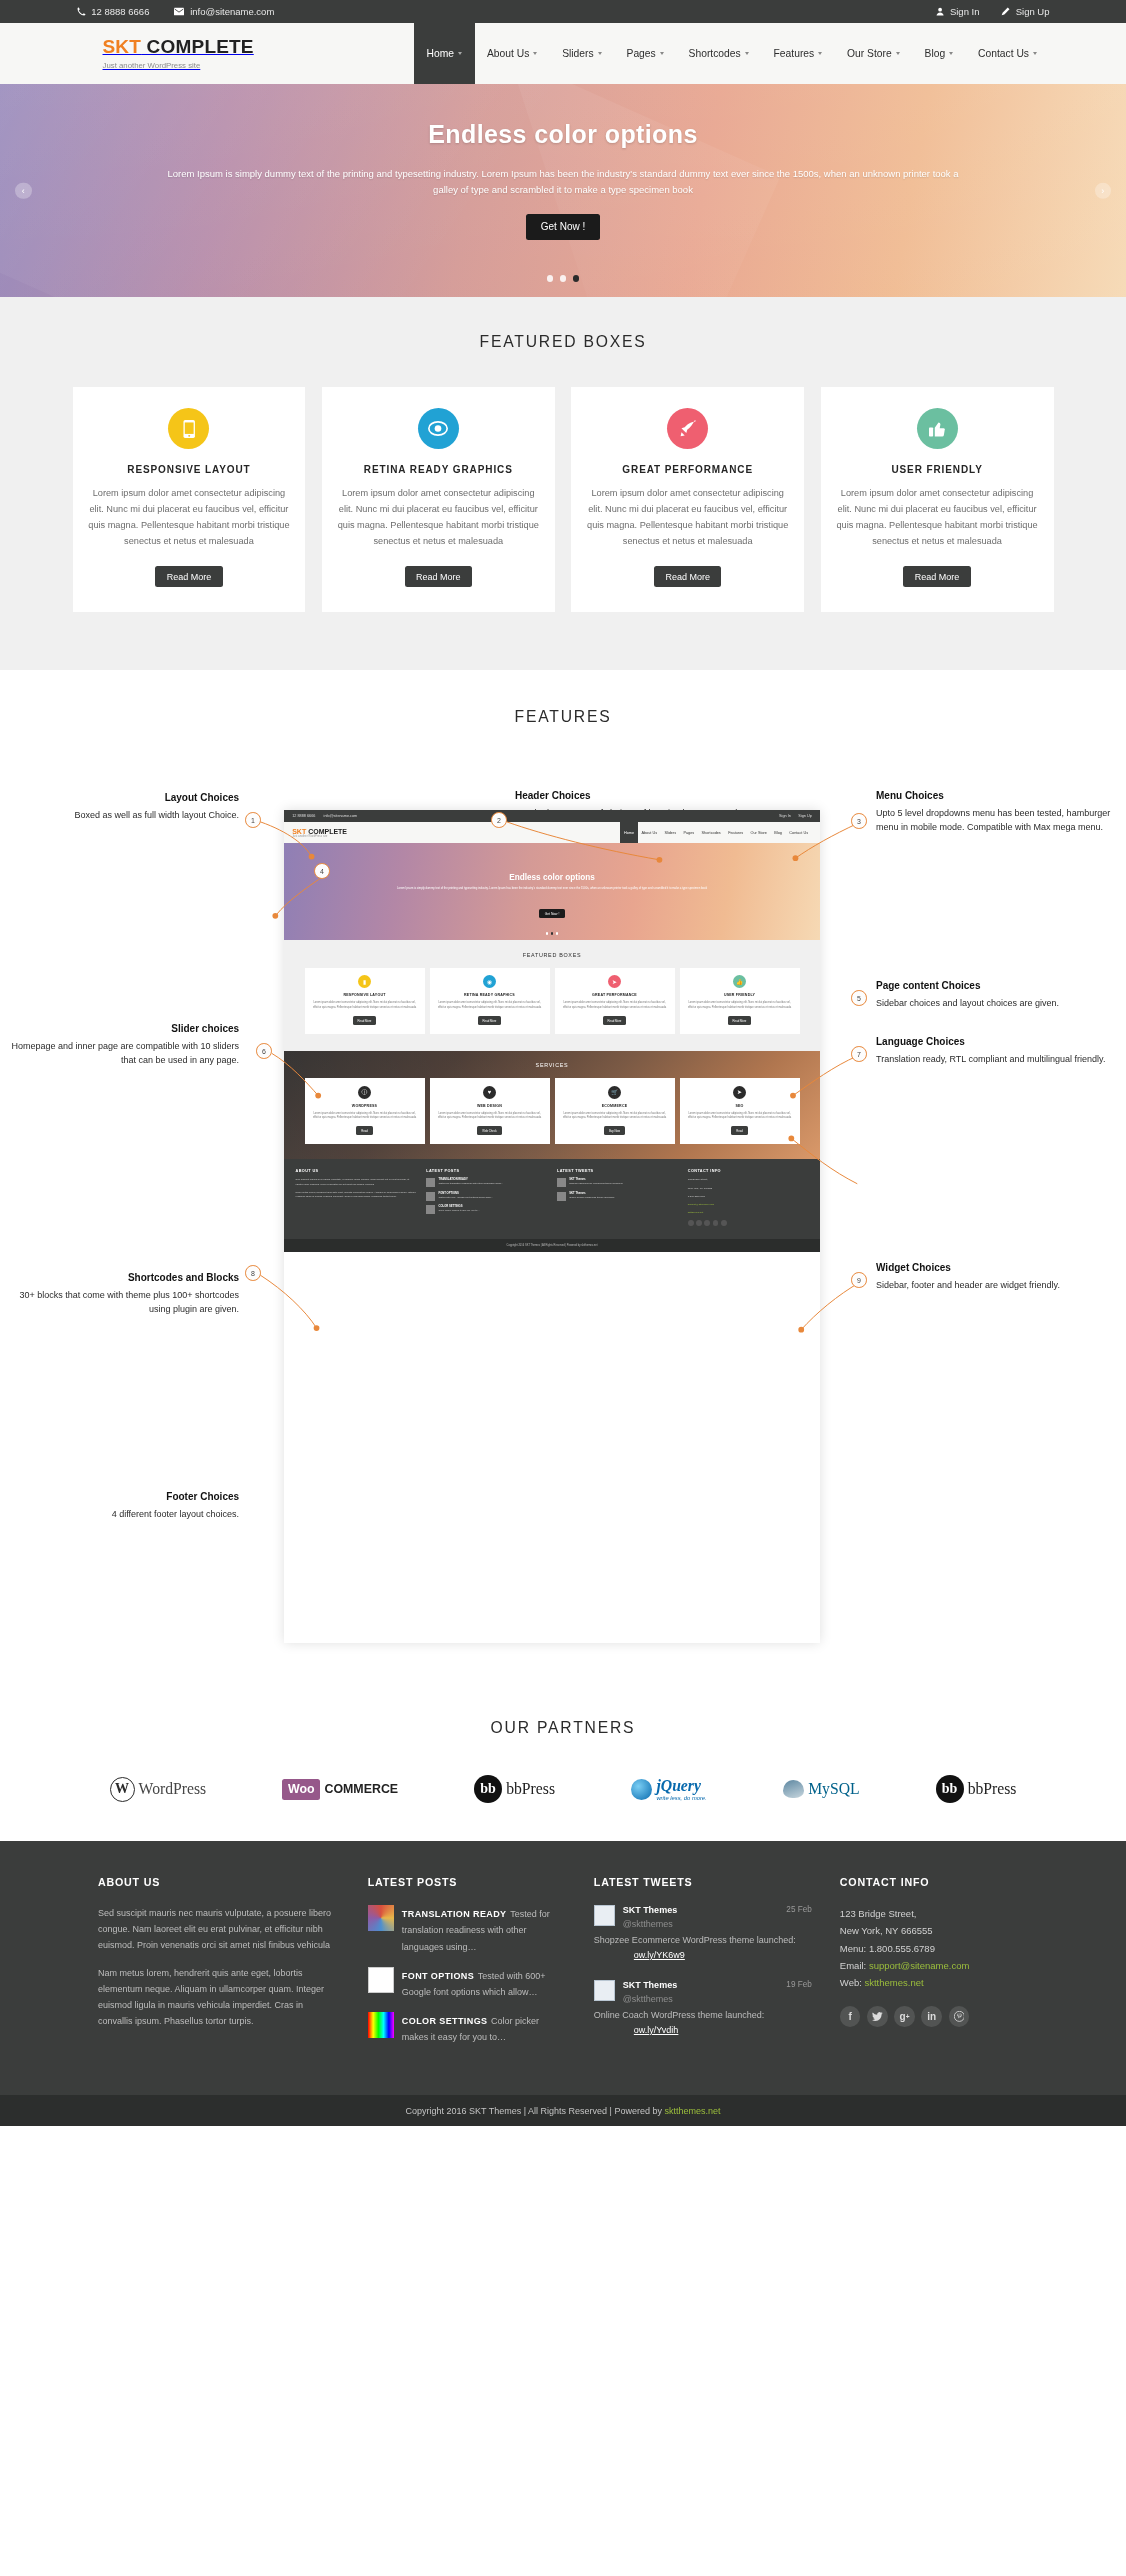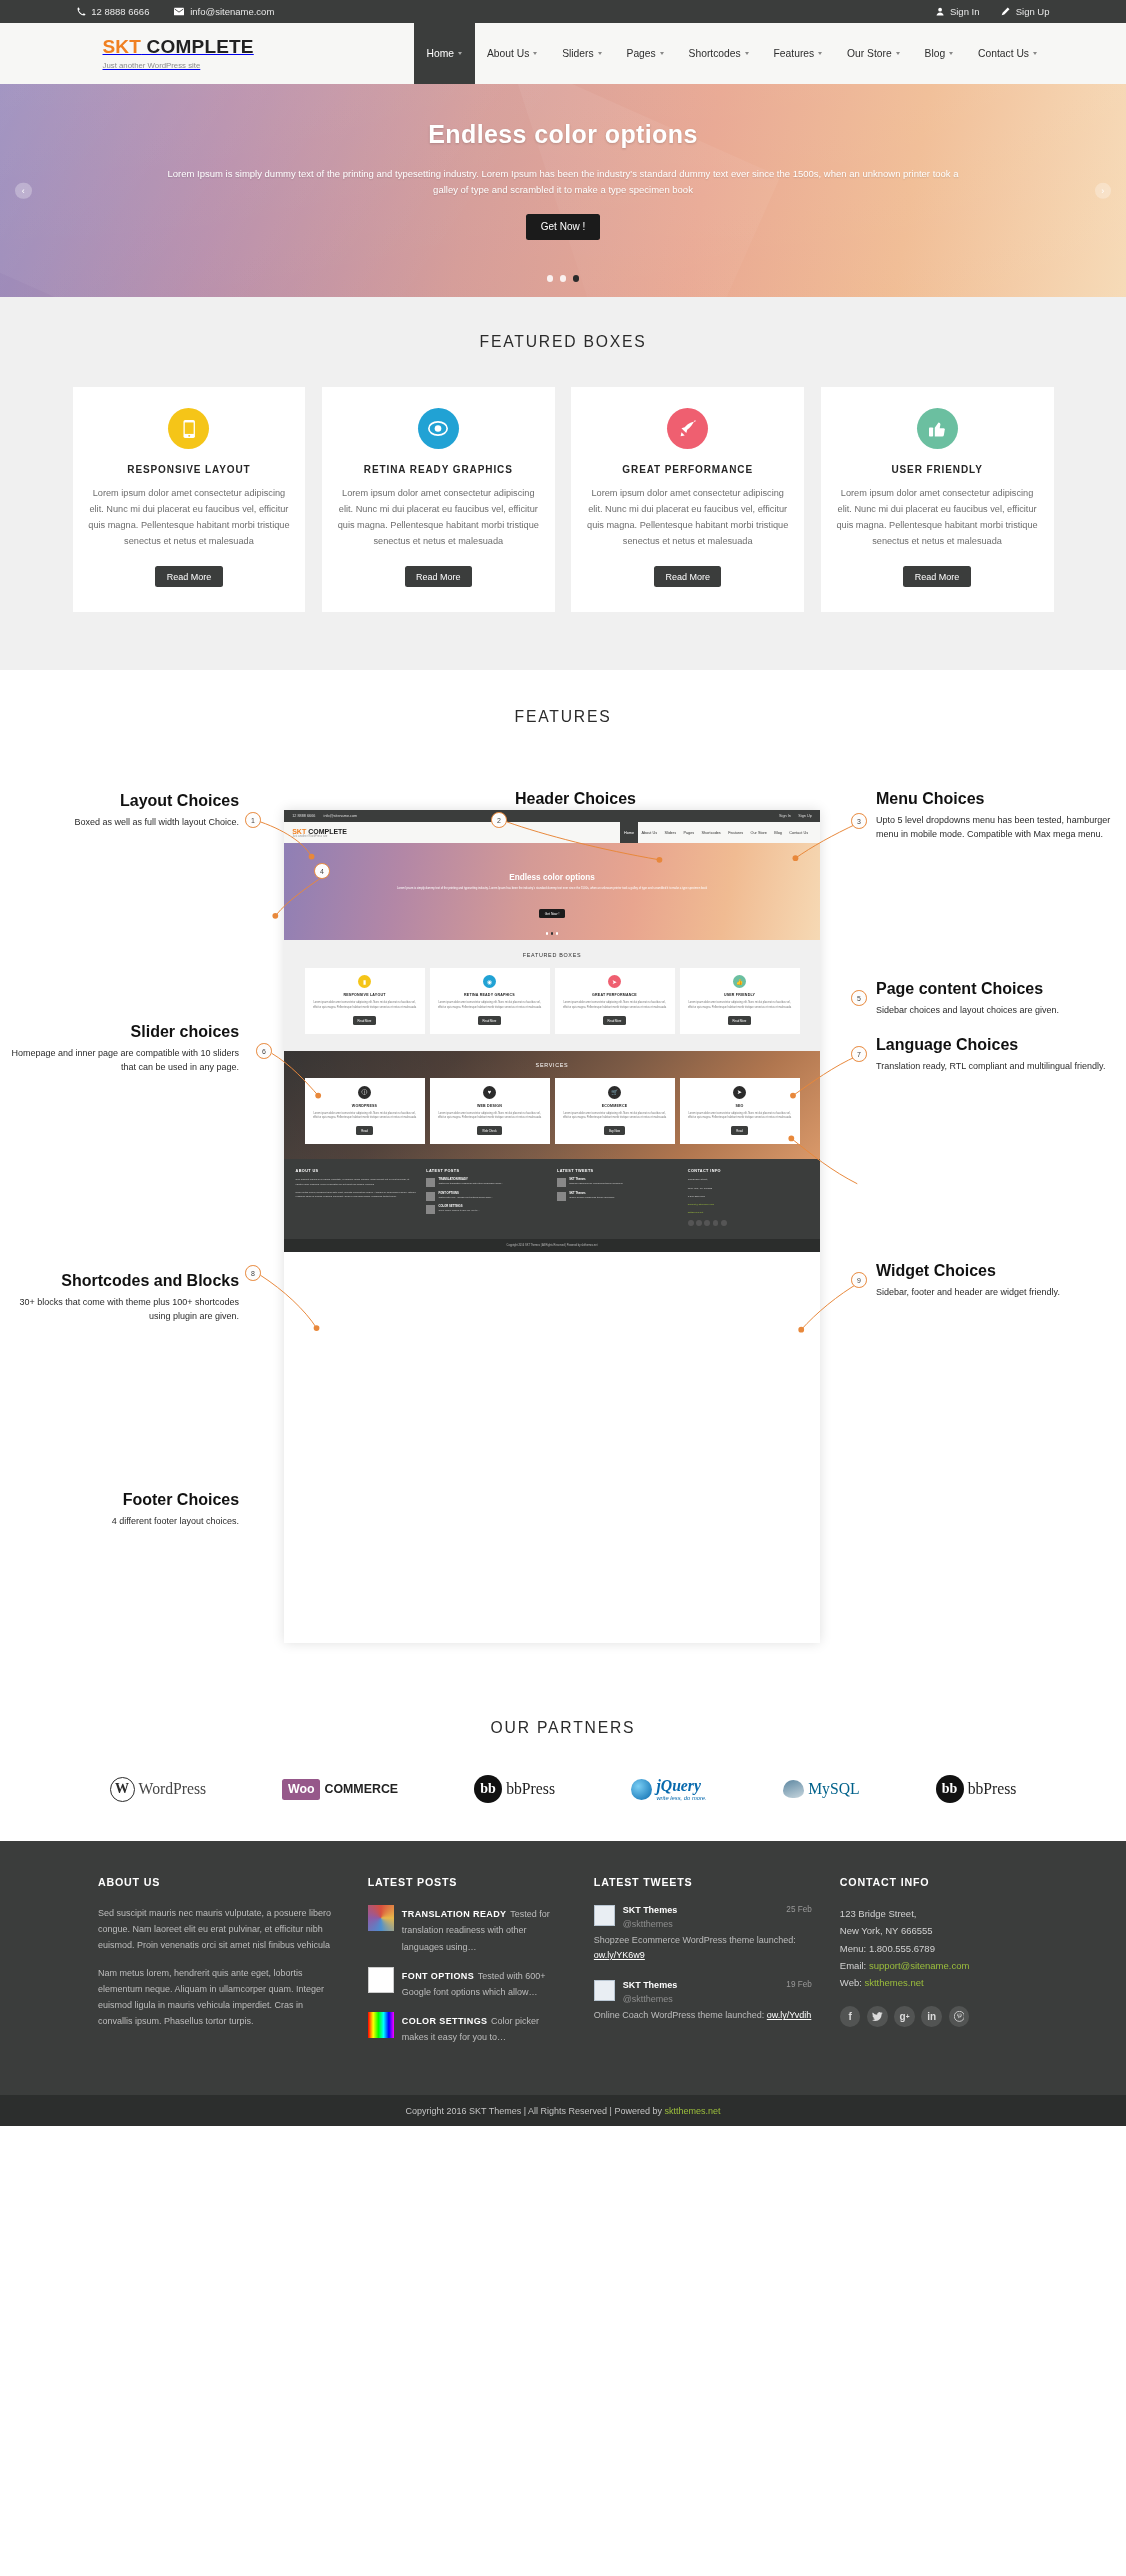--- a/index.html
+++ b/index.html
@@ -58,21 +58,21 @@
   .fb-desc{margin-top:10.7px;font-size:9.2px;line-height:1.72;color:#6d6d6d;}
   .btn-dark{display:inline-block;margin-top:16.5px;background:#3b3d3c;color:#fff;font-size:9px;padding:5.8px 11.5px;border-radius:2.5px;text-decoration:none;}
 
   
   .feat-sec{background:#fff;padding:38px 0 33px;position:relative;}
   .feat-stage{position:relative;width:1126px;height:899px;margin-top:33px;}
   .mock{position:absolute;left:284px;top:51px;width:536px;height:833px;background:#fff;box-shadow:0 0 11.5px rgba(0,0,0,.13);overflow:hidden;}
 
   .ann{position:absolute;width:235px;}
   .ann.l{text-align:right;}
-  .ann h4{font-size:16px;color:#111;font-weight:bold;margin-bottom:5.8px;}
+  .ann h4{font-size:10px;color:#111;font-weight:bold;margin-bottom:5.8px;}
   .ann p{font-size:9px;line-height:1.55;color:#2b2b2b;}
   .bub{position:absolute;width:15.7px;height:15.7px;border-radius:50%;border:0.8px solid #e8883b;background:#fdfdfd;
     font-size:7px;color:#444;display:flex;align-items:center;justify-content:center;z-index:6;}
   .connector{position:absolute;pointer-events:none;overflow:visible;z-index:5;}
 
   
   .m-top{height:11.5px;background:#3b3d3c;display:flex;align-items:center;padding:0 8.2px;font-size:3.8px;color:#ddd;gap:8.2px;}
   .m-top .r{margin-left:auto;display:flex;gap:7.4px;}
   .m-head{height:21.4px;background:#f7f7f5;display:flex;align-items:center;padding:0 8.2px;}
   .m-logo{font-size:7px;font-weight:bold;color:#222;line-height:1.05;}
@@ -151,21 +151,21 @@
   .pt3{background:linear-gradient(90deg,#ff0000,#ffff00,#00ff00,#00ffff,#0000ff,#ff00ff);}
   .post-t{font-size:9px;font-weight:bold;color:#fff;letter-spacing:0.4px;}
   .post-d{font-size:9px;line-height:1.6;color:#bdbdbd;}
   .tw-row{margin-bottom:18px;}
   .tw-head{display:flex;gap:7.4px;align-items:flex-start;}
   .tw-av{width:21.4px;height:21.4px;flex:0 0 21.4px;background:#e9eef3;border:0.8px solid #b9c6d2;}
   .tw-name{font-size:9px;font-weight:bold;color:#fff;}
   .tw-handle{font-size:9px;color:#8e8e8e;}
   .tw-date{margin-left:auto;font-size:8.2px;color:#9a9a9a;}
   .tw-body{font-size:9px;line-height:1.6;color:#bdbdbd;margin-top:3.3px;}
-  .tw-link{color:#fff;}
+  .tw-link{color:#fff;margin-left:40px;}
   .ci-line{font-size:9.5px;line-height:1.82;color:#d2d2d2;}
   .grn{color:#9bbd3c;text-decoration:none;}
   .socials{display:flex;gap:6.6px;margin-top:15px;}
   .soc{width:20.6px;height:20.6px;border-radius:50%;background:#525453;color:#dcdcdc;font-size:10px;
     display:flex;align-items:center;justify-content:center;text-decoration:none;font-weight:bold;}
   .copy{background:#2c2e2d;color:#c4c4c4;font-size:9px;text-align:center;padding:10.7px 0;}
 </style>
 </head>
 <body>
 

